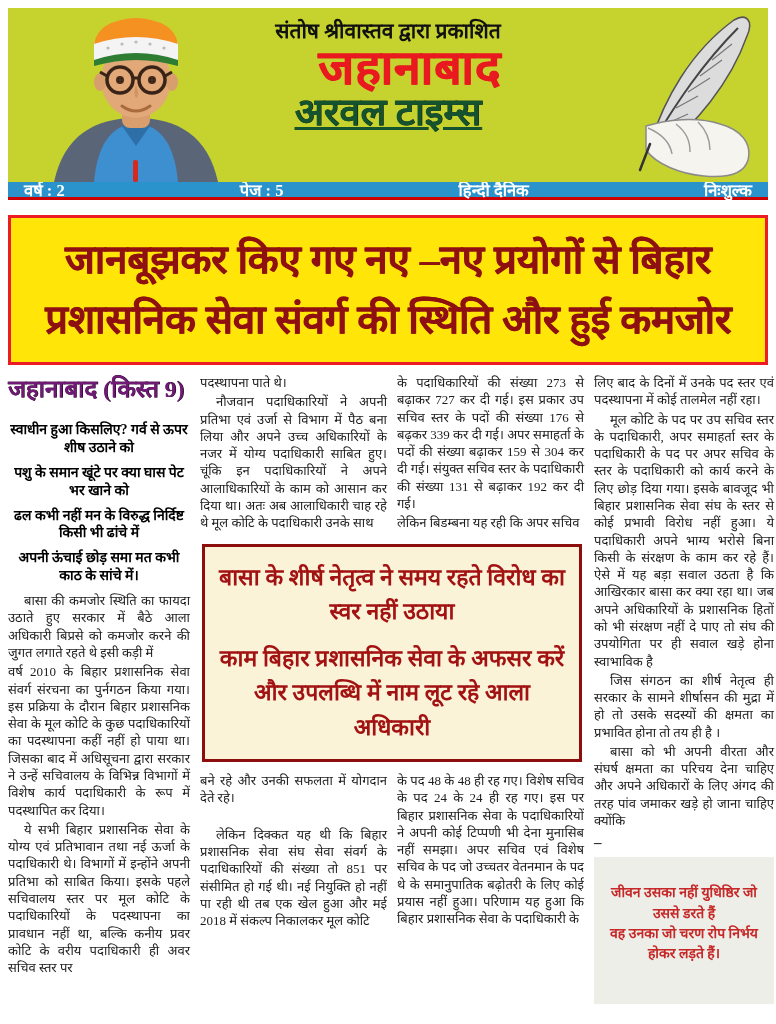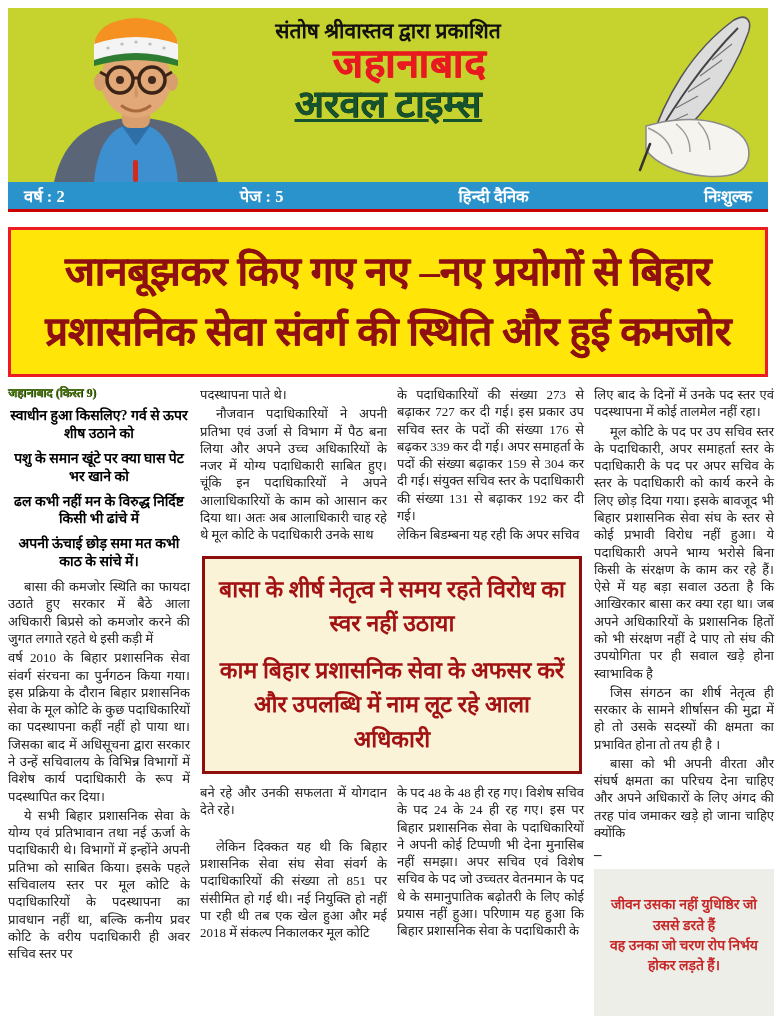--- a/index.html
+++ b/index.html
@@ -8,51 +8,51 @@
     width:776px; height:1024px; background:#ffffff; margin:0 auto;
     padding:8px; position:relative; overflow:hidden;
   }
   
   .masthead {
     position:relative; height:174px; background:#c6d32e; overflow:hidden;
   }
   .masthead-center { text-align:center; padding-top:8px; }
   .publisher-line { font-size:21px; font-weight:bold; color:#111; }
   .paper-title {
-    font-size:40px; font-weight:bold; color:#e8191f; line-height:1.02;
+    font-size:48px; font-weight:bold; color:#e8191f; line-height:1.02;
     letter-spacing:1px; text-shadow:1px 0 #e8191f;padding-left:43px;
   }
   .paper-subtitle { font-size:38px; font-weight:bold; color:#14532d; line-height:1.05;
     text-shadow:0.5px 0 #101010;text-decoration:underline; }
   .portrait-wrap { position:absolute; left:28px; bottom:0; width:200px; height:168px; }
   .quill-wrap { position:absolute; right:4px; top:0; width:128px; height:172px; }
   
   .datebar {
-    height:30px; background:#2b93cc; border-bottom:3px solid #cc0000;
+    height:18px; background:#2b93cc; border-bottom:3px solid #cc0000;
     display:flex; align-items:center; justify-content:space-between;
     padding:0 16px; color:#ffffff; font-weight:bold; font-size:16.5px;
   }
   
   .headline-box {
     margin-top:15px; background:#ffe608; border:3px solid #ed1c24;
     text-align:center; padding:12px 4px; color:#8f1010;
     font-size:40px; font-weight:bold; line-height:1.5;
     text-shadow:0.7px 0 #8f1010;
   }
   
   .bodygrid {
     margin-top:9px; display:flex; gap:10px; height:632px;
     font-size:13px; line-height:1.33; color:#1c1c1c; text-align:justify;
   }
   .col1 { width:182px; flex:none; }
   .mid  { width:384px; flex:none; display:flex; flex-direction:column; }
   .col4 { width:180px; flex:none; }
   .mid-row { display:flex; gap:10px; }
   .mid-row > div { flex:1; }
-  .kicker { font-size:12px; font-weight:bold; color:#4d7c0f; margin-bottom:5px;
+  .kicker { font-size:24px; font-weight:bold; color:#701a75; margin-bottom:15px;
     text-shadow:0.5px 0 #000; }
   .poem { color:#000000; font-weight:bold; text-align:center; font-size:14px;
     line-height:1.28; }
   .poem .stanza { margin-bottom:7px; }
   .para { margin-bottom:2px; }
   .indent { text-indent:16px; }
   .quote-box {
     margin:10px 2px; border:3px solid #8e0e0e; background:#faf3d8;
     color:#a31212; text-align:center; font-weight:bold; font-size:23px;
     line-height:1.5; padding:14px 10px;

